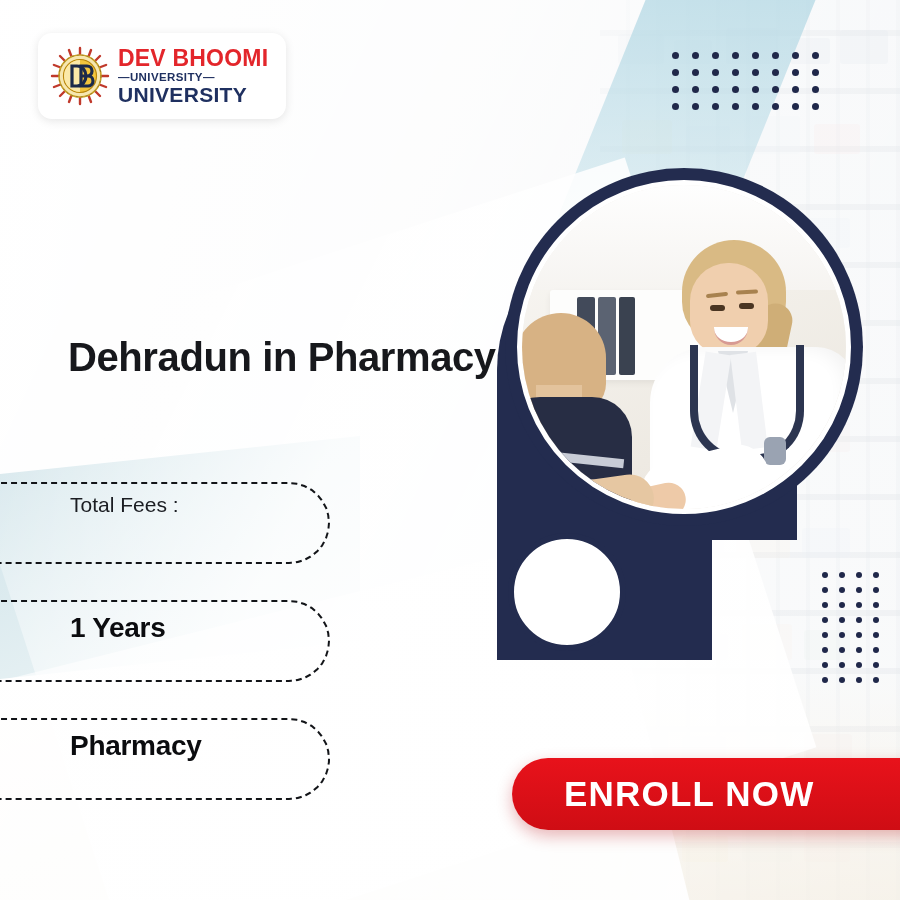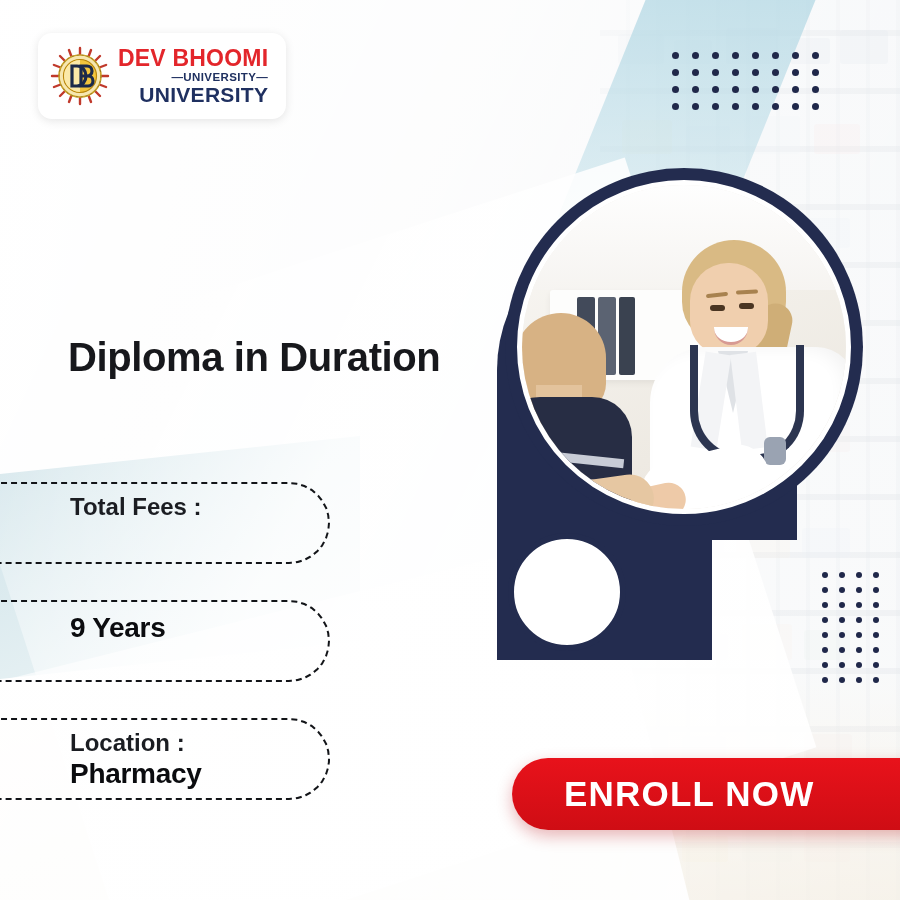--- a/index.html
+++ b/index.html
@@ -70,21 +70,21 @@
   
   .logo-card{
     position:absolute;left:38px;top:33px;
     width:248px;height:86px;
     background:#fff;border-radius:14px;
     box-shadow:0 2px 10px rgba(0,0,0,.10);
     display:flex;align-items:center;gap:8px;
     padding:0 10px 0 12px;box-sizing:border-box;
   }
   .logo-emblem{position:relative;width:60px;height:60px;flex:0 0 60px;}
-  .logo-words{display:flex;flex-direction:column;align-items:flex-end;line-height:1;}
+  .logo-words{display:flex;flex-direction:column;align-items:flex-start;line-height:1;}
   .lw1{font-size:23px;font-weight:bold;color:#e3262b;letter-spacing:.2px;}
   .lw2{font-size:11.5px;font-weight:bold;color:#1f3060;letter-spacing:.4px;margin:2px 0 1px;}
   .lw3{font-size:21px;font-weight:bold;color:#1f3060;letter-spacing:.3px;}
 
   
   .dotgrid{position:absolute;display:grid;}
   .dotgrid span{display:block;border-radius:50%;background:#20284a;}
   #dots-top{left:672px;top:52px;grid-template-columns:repeat(8,20px);grid-auto-rows:17px;}
   #dots-top span{width:7px;height:7px;}
   #dots-right{left:822px;top:572px;grid-template-columns:repeat(4,17px);grid-auto-rows:15px;}
@@ -162,21 +162,21 @@
   }
 
   
   .pill{
     position:absolute;left:-30px;
     width:360px;height:82px;box-sizing:border-box;
     border:2.5px dashed #121418;
     border-radius:0 44px 44px 0;
     padding:9px 0 0 98px;
   }
-  .pill-label{font-size:24px;color:#1b1d22;line-height:1.15;font-weight:bold;}
+  .pill-label{font-size:21px;color:#1b1d22;line-height:1.15;font-weight:normal;}
   .pill-value{font-size:28px;color:#0b0c0f;font-weight:bold;line-height:1.2;letter-spacing:-.3px;}
   #pill-0{top:482px;}
   #pill-1{top:600px;}
   #pill-2{top:718px;}
 
   
   .cta{
     position:absolute;left:512px;top:758px;
     width:430px;height:72px;box-sizing:border-box;
     background:linear-gradient(180deg,#e8121b,#cf0d14);
@@ -385,30 +385,29 @@
       <div class="ph ph-d-lapelR"></div>
       <div class="ph ph-d-stetho"></div>
       <div class="ph ph-d-stetho-bell"></div>
       <div class="ph ph-d-arm"></div>
       <div class="ph ph-d-hand"></div>
       <div class="ph ph-p-arm"></div>
     </div>
   </div>
   <div class="white-dot"></div>
 
-  <div class="h-sub">Diploma in Duration</div>
+  <div class="h-sub">Dehradun in Pharmacy</div>
 
   <div class="pill" id="pill-0">
     <div class="pill-label">Total Fees :</div>
   </div>
   <div class="pill" id="pill-1">
-    <div class="pill-value">9 Years</div>
+    <div class="pill-value">1 Years</div>
   </div>
   <div class="pill" id="pill-2">
-    <div class="pill-label">Location :</div>
     <div class="pill-value">Pharmacy</div>
   </div>
 
   <div class="cta">
     <span>ENROLL NOW</span>
   </div>
 
 </div>
 
 </body></html>

